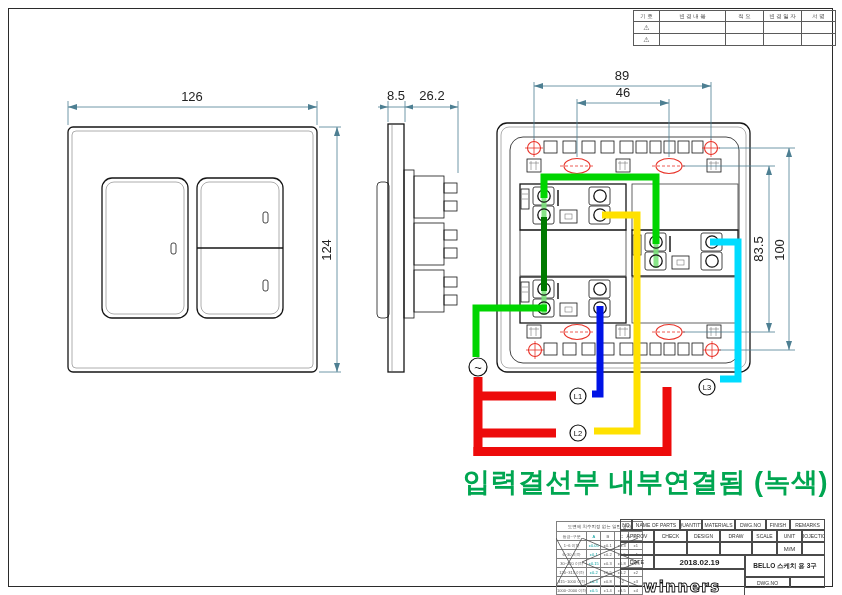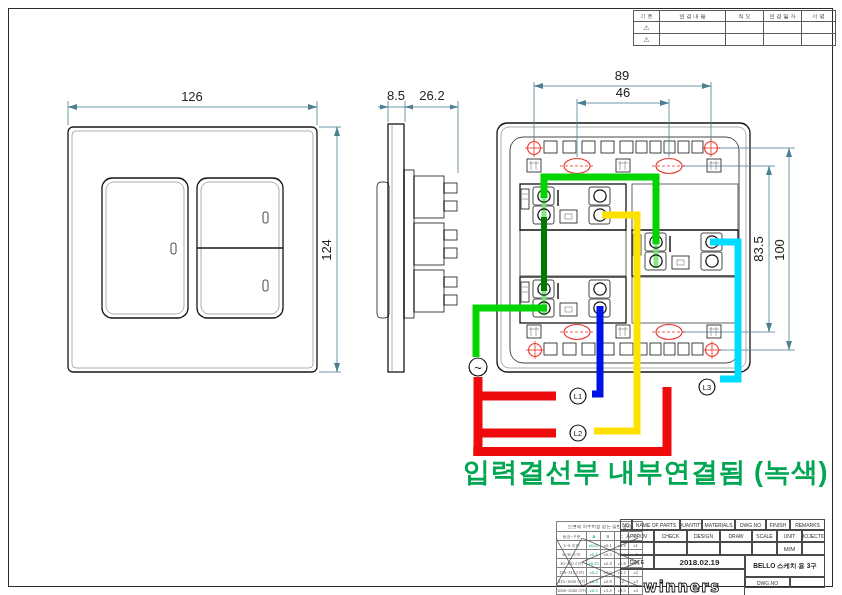--- a/index.html
+++ b/index.html
@@ -32,21 +32,21 @@
   table.tol td.acol{color:#009c9c;}
   svg.tolx{position:absolute;left:556px;top:538px;}
   
   .tb{position:absolute;left:620px;top:519px;width:205px;height:69px;}
   .tbc{position:absolute;border:0.6px solid #4a4a4a;box-sizing:border-box;
        display:flex;align-items:center;justify-content:center;
        font-size:5px;color:#333;white-space:nowrap;overflow:hidden;background:#fff0;}
   .tbc.big{font-size:8px;font-weight:bold;color:#222;}
   .tbc.prod{font-size:6.5px;font-weight:bold;color:#222;}
   .tbc.datel{font-size:5.5px;}
-  .note{position:absolute;left:463px;top:454px;font-size:27px;font-weight:600;
+  .note{position:absolute;left:463px;top:464px;font-size:27px;font-weight:600;
        color:var(--note-green);white-space:nowrap;letter-spacing:0.5px;}
 </style>
 </head>
 <body>
 
 <div class="sheet-border"></div>
 
 <svg class="drawing" width="842" height="595" viewBox="0 0 842 595">
 
   <g>

